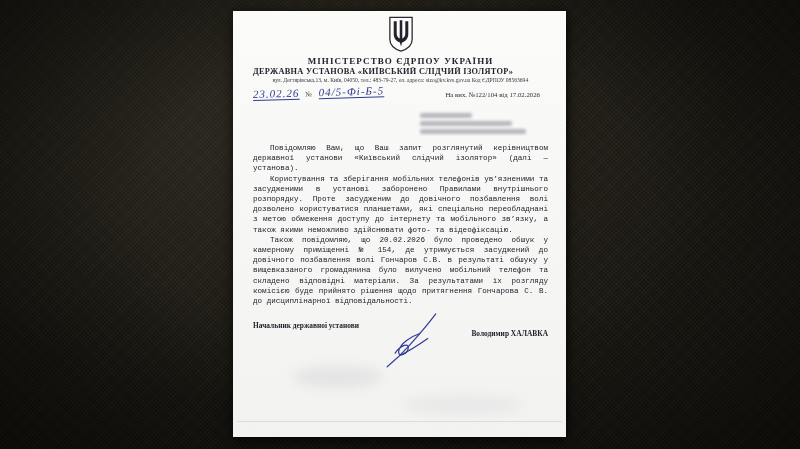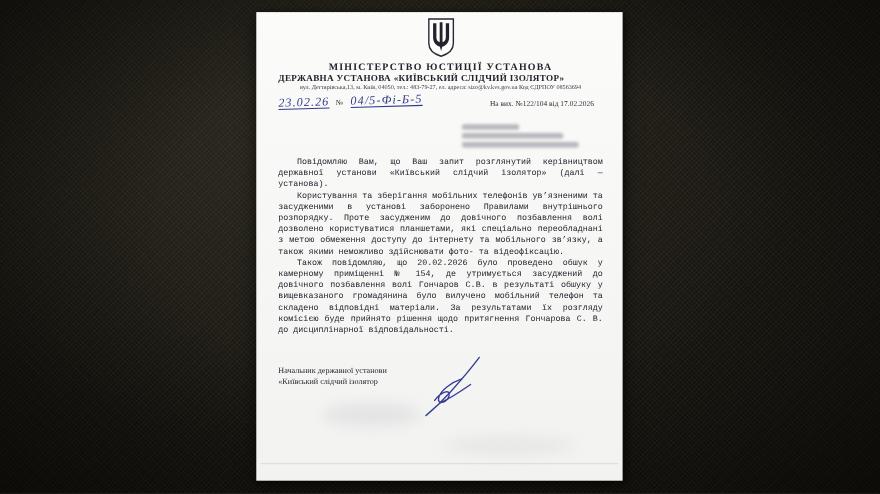--- a/index.html
+++ b/index.html
@@ -34,39 +34,39 @@
   .hw-underline{text-decoration:underline;text-underline-offset:2px;text-decoration-thickness:0.8px;}
   .no-sign{font-size:7px;font-style:normal;color:#444;margin:0 2px;}
   .outref{font-size:6.8px;color:#2e2e38;margin-left:auto;margin-right:8px;padding-top:3px;white-space:nowrap;}
   .recipient{margin-left:167px;margin-top:7px;width:112px;display:flex;flex-direction:column;gap:3px;}
   .redacted-bar{height:5px;background:#b6b6bc;border-radius:2px;filter:blur(1.6px);}
   .redacted-bar.b1{width:52px;}
   .redacted-bar.b2{width:92px;}
   .redacted-bar.b3{width:106px;}
   .body-text{margin-top:9px;font-size:7.6px;line-height:10.2px;text-align:justify;color:#23232e;}
   .body-text p{margin:0;text-indent:17px;font-family:Liberation Mono, monospace;}
-  .sign-row{position:relative;margin-top:26px;font-weight:normal;font-size:7.4px;line-height:10px;display:flex;}
+  .sign-row{position:relative;margin-top:15px;font-weight:bold;font-size:7.4px;line-height:10px;display:flex;}
   .sign-left{width:150px;}
   .sign-name{margin-left:auto;padding-top:8px;white-space:nowrap;}
   .sig-scribble{position:absolute;left:122px;top:-10px;width:78px;height:58px;}
   .fold-line{position:absolute;left:4px;right:4px;top:410px;height:1px;background:#dcdcde;}
   .bleed{position:absolute;border-radius:50%;background:#c9c9cf;filter:blur(6px);opacity:0.35;}
 </style>
 </head>
 <body>
 
 <div class="stage">
   <div class="paper">
 
     <svg class="emblem" viewBox="0 0 60 84" aria-hidden="true">
       <path d="M4,3 h52 v52 c0,14 -11.5,22.5 -26,27 c-14.5,-4.5 -26,-13 -26,-27 z" fill="#fdfdfc" stroke="#2a2a33" stroke-width="3"></path>
       <path d="M13,12 h7 v29 c0,6 2.5,9.5 7,11.5 v-42.5 h6 v42.5 c4.5,-2 7,-5.5 7,-11.5 v-29 h7 v30 c0,10 -6,17 -14.5,20 l-2.5,9 l-2.5,-9 c-8.5,-3 -14.5,-10 -14.5,-20 z" fill="#23232e"></path>
     </svg>
 
-    <div class="h1">МІНІСТЕРСТВО ЮСТИЦІЇ УСТАНОВА</div>
+    <div class="h1">МІНІСТЕРСТВО ЄДРПОУ УКРАЇНИ</div>
     <div class="h2">ДЕРЖАВНА УСТАНОВА «КИЇВСЬКИЙ СЛІДЧИЙ ІЗОЛЯТОР»</div>
     <div class="addr">вул. Дегтярівська,13, м. Київ, 04050, тел.: 483-79-27, ел. адреса: sizo@kv.kvs.gov.ua  Код ЄДРПОУ 08563694</div>
 
     <div class="ref-row">
       <div class="handwritten">
         <span class="hw-underline">23.02.26</span>
         <span class="no-sign">№</span>
         <span class="hw-underline">04/5-Фі-Б-5</span>
       </div>
       <div class="outref">На вих. №122/104 від 17.02.2026</div>
@@ -80,28 +80,28 @@
 
     <div class="body-text">
       <p>Повідомляю Вам, що Ваш запит розглянутий керівництвом державної установи «Київський слідчий ізолятор» (далі — установа).</p>
       <p>Користування та зберігання мобільних телефонів ув’язненими та засудженими в установі заборонено Правилами внутрішнього розпорядку. Проте засудженим до довічного позбавлення волі дозволено користуватися планшетами, які спеціально переобладнані з метою обмеження доступу до інтернету та мобільного зв’язку, а також якими неможливо здійснювати фото- та відеофіксацію.</p>
       <p>Також повідомляю, що 20.02.2026 було проведено обшук у камерному приміщенні № 154, де утримується засуджений до довічного позбавлення волі Гончаров С.В. в результаті обшуку у вищевказаного громадянина було вилучено мобільний телефон та складено відповідні матеріали. За результатами їх розгляду комісією буде прийнято рішення щодо притягнення Гончарова С. В. до дисциплінарної відповідальності.</p>
     </div>
 
     <div class="sign-row">
       <div class="sign-left">
         <div>Начальник державної установи</div>
-        <div>«Київський слідчий ізолятор</div>
       </div>
       <svg class="sig-scribble" viewBox="0 0 100 80" aria-hidden="true">
         <g stroke="#343d96" stroke-width="1.7" fill="none" stroke-linecap="round">
           <path d="M80,4 C68,20 54,36 44,47 C36,56 25,67 13,77"></path>
           <path d="M24,58 C32,47 44,43 42,52 C40,61 27,64 29,55 C31,45 46,35 58,31"></path>
           <path d="M31,61 C44,55 59,45 69,38"></path>
         </g>
       </svg>
+      <div class="sign-name">Володимир ХАЛАВКА</div>
     </div>
 
     <div class="fold-line"></div>
     <div class="bleed" style="left:60px;top:355px;width:90px;height:22px;"></div>
     <div class="bleed" style="left:170px;top:385px;width:120px;height:18px;opacity:0.25;"></div>
   </div>
 </div>
 
 </body></html>

